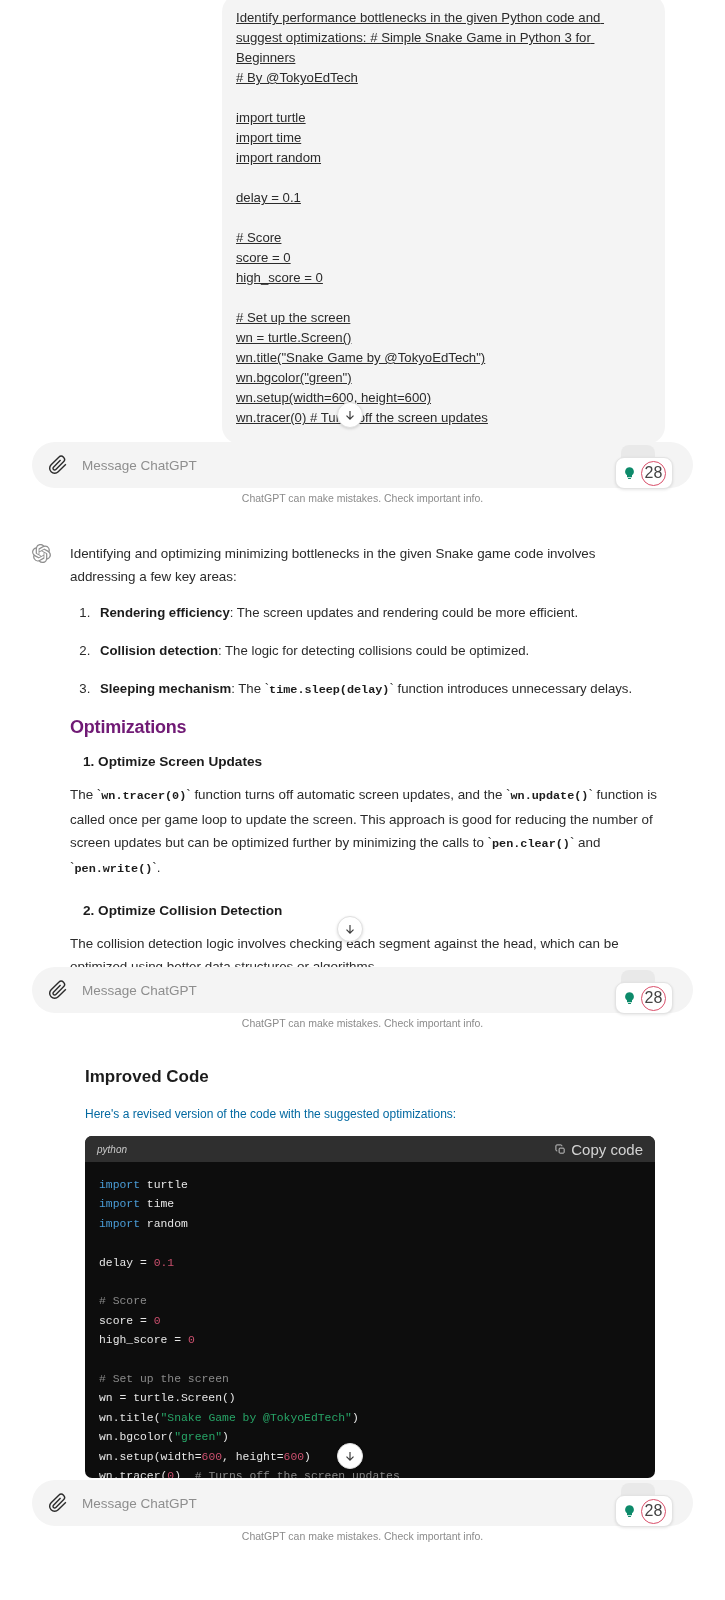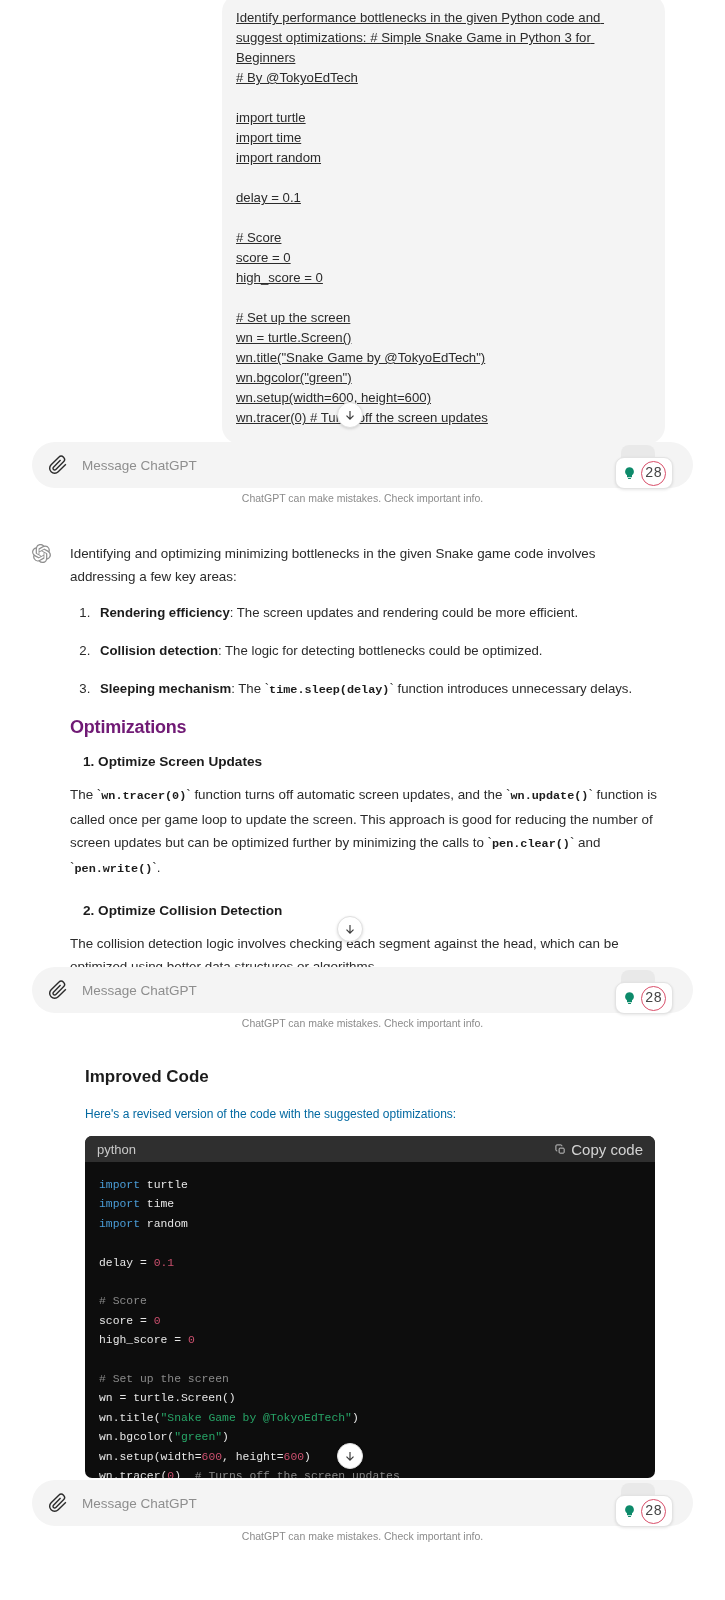--- a/index.html
+++ b/index.html
@@ -41,21 +41,21 @@
     box-shadow: 0 1px 3px rgba(0,0,0,0.10);
   }
   .badge-ghost {
     position: absolute; width: 34px; height: 26px; background: #e9e9e9;
     border-radius: 8px 8px 0 0;
   }
   .bulb { width: 15px; height: 15px; color: #0d8a6a; }
   .count-ring {
     width: 25px; height: 25px; border: 1.6px solid #d94f6a; border-radius: 50%;
     display: flex; align-items: center; justify-content: center;
-    font-size: 14px; color: #444; font-family: Liberation Mono, monospace; text-align: center;
+    font-size: 16px; color: #444; font-family: Liberation Sans, sans-serif; text-align: center;
   }
   .disclaimer {
     position: absolute; width: 725px; text-align: center;
     font-size: 10.5px; color: #8b8b8b;
   }
 
   
   .panel2 { position: absolute; left: 0; top: 512px; width: 725px; height: 527px; background: #ffffff; }
   .avatar {
     position: absolute; left: 28px; top: 540px; width: 26px; height: 26px;
@@ -91,21 +91,21 @@
   .imp-lead { font-size: 12px; color: #0369a1; margin-bottom: 22px; }
 
   .codeblock {
     position: absolute; left: 85px; top: 1136px; width: 570px; height: 342px;
     border-radius: 7px; overflow: hidden; background: #0d0d0d;
   }
   .code-head {
     height: 26px; background: #2f2f2f; display: flex; align-items: center;
     justify-content: space-between; padding: 0 12px;
   }
-  .code-lang { font-size: 13px; color: #c9c9c9; font-family: "Liberation Sans", sans-serif; }
+  .code-lang { font-size: 10px; color: #c9c9c9; font-family: "Liberation Sans", sans-serif; font-style: italic; }
   .code-copy { display: flex; align-items: center; gap: 5px; font-size: 15px; color: #d3d3d3; }
   .code-body {
     padding: 14px 0 0 14px; font-family: "Liberation Mono", monospace;
     font-size: 11.4px; line-height: 19.4px; white-space: pre; color: #e6e6e6;
   }
   .kw { color: #4a9cd6; }
   .num { color: #c94f6d; }
   .str { color: #27a567; }
   .cmt { color: #8a8a8a; }
   .fn { color: #e6e6e6; }
@@ -187,21 +187,21 @@
     </div>
 
     <div class="ans-body" style="top:30px;">
       <div class="para">Identifying and optimizing minimizing bottlenecks in the given Snake game code involves addressing a few key areas:</div>
 
       <ol class="keylist">
         <li>
           <b>Rendering efficiency</b><span>: The screen updates and rendering could be more efficient.</span>
         </li>
         <li>
-          <b>Collision detection</b><span>: The logic for detecting bottlenecks could be optimized.</span>
+          <b>Collision detection</b><span>: The logic for detecting collisions could be optimized.</span>
         </li>
         <li>
           <b>Sleeping mechanism</b><span>: The </span>`<code class="inl">time.sleep(delay)</code>`<span> function introduces unnecessary delays.</span>
         </li>
       </ol>
 
       <h2 class="sec">Optimizations</h2>
 
       <h3 class="sub">1. Optimize Screen Updates</h3>
       <div class="para"><span>The `</span><code class="inl">wn.tracer(0)</code><span>` function turns off automatic screen updates, and the `</span><code class="inl">wn.update()</code><span>` function is called once per game loop to update the screen. This approach is good for reducing the number of screen updates but can be optimized further by minimizing the calls to `</span><code class="inl">pen.clear()</code><span>` and `</span><code class="inl">pen.write()</code><span>`.</span></div>

